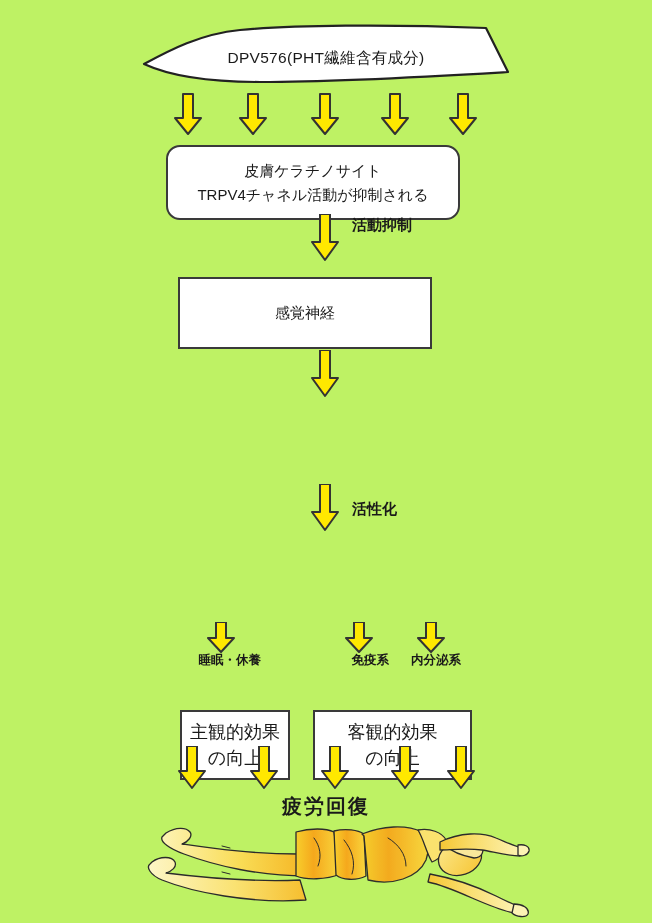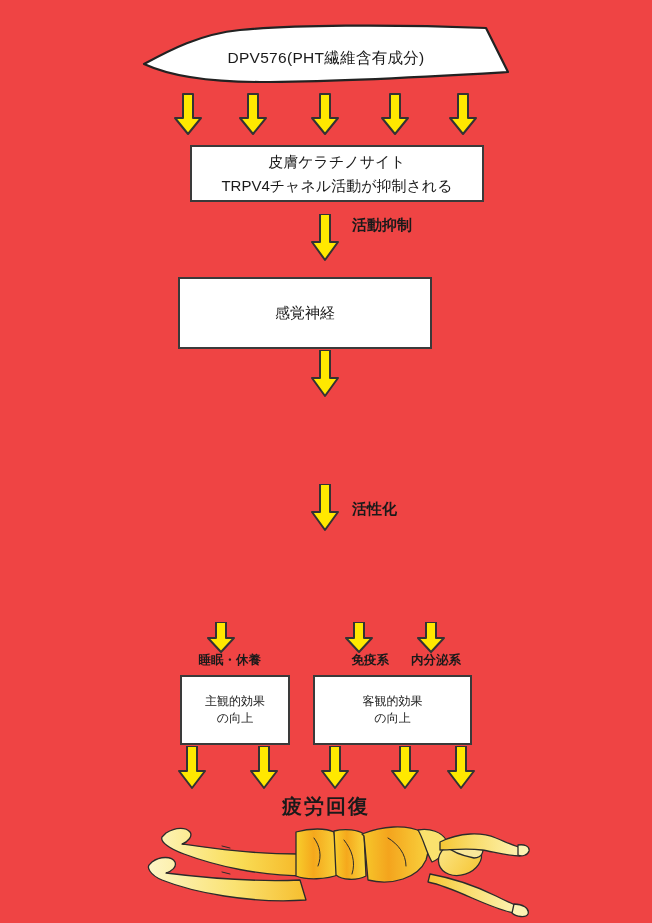--- a/index.html
+++ b/index.html
@@ -9,21 +9,21 @@
     background: #ffffff;
   }
   body {
     font-family: "Liberation Sans", "DejaVu Sans", sans-serif;
     color: #1a1a1a;
   }
   #canvas {
     position: relative;
     width: 652px;
     height: 923px;
-    background: #ef4444;
+    background: #bef264;
     overflow: hidden;
   }
 
   
   .banner-wrap {
     position: absolute;
     left: 140px;
     top: 20px;
     width: 372px;
     height: 72px;
@@ -54,21 +54,21 @@
     border: 2px solid #3a3a3a;
     display: flex;
     align-items: center;
     justify-content: center;
     text-align: center;
     font-size: 15px;
     line-height: 1.55;
     color: #1a1a1a;
     white-space: pre-line;
   }
-  .box.small { font-size: 12px; line-height: 1.45; }
+  .box.small { font-size: 18px; line-height: 1.45; margin-top: 35px; }
 
   
   .arrow {
     position: absolute;
   }
   .arrow svg { display: block; }
 
   
   .side-label {
     position: absolute;
@@ -145,21 +145,21 @@
     <svg width="30" height="44" viewBox="0 0 30 44">
       <path d="M 10 2 L 20 2 L 20 26 L 28 26 L 15 42 L 2 26 L 10 26 Z" fill="#FFE800" stroke="#333333" stroke-width="2" stroke-linejoin="round"></path>
     </svg>
   </div>
   <div class="arrow" style="left:448px; top:92px;">
     <svg width="30" height="44" viewBox="0 0 30 44">
       <path d="M 10 2 L 20 2 L 20 26 L 28 26 L 15 42 L 2 26 L 10 26 Z" fill="#FFE800" stroke="#333333" stroke-width="2" stroke-linejoin="round"></path>
     </svg>
   </div>
 
-  <div class="box" style="left:190px; top:145px; width:294px; height:57px;">皮膚ケラチノサイト
+  <div class="box" style="left:166px; top:145px; width:294px; height:75px;border-radius:14px;">皮膚ケラチノサイト
 TRPV4チャネル活動が抑制される</div>
 
   <div class="arrow" style="left:310px; top:214px;">
     <svg width="30" height="48" viewBox="0 0 30 48">
       <path d="M 10 0 L 20 0 L 20 28 L 28 28 L 15 46 L 2 28 L 10 28 Z" fill="#FFE800" stroke="#333333" stroke-width="2" stroke-linejoin="round"></path>
     </svg>
   </div>
   <div class="side-label" style="left:352px; top:216px;text-align:right;">活動抑制</div>
 
   <div class="box" style="left:178px; top:277px; width:254px; height:72px;">感覚神経</div>

